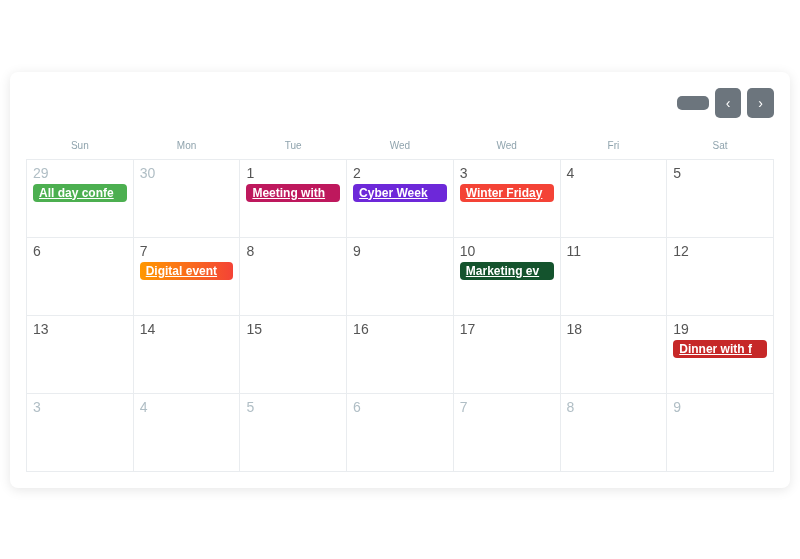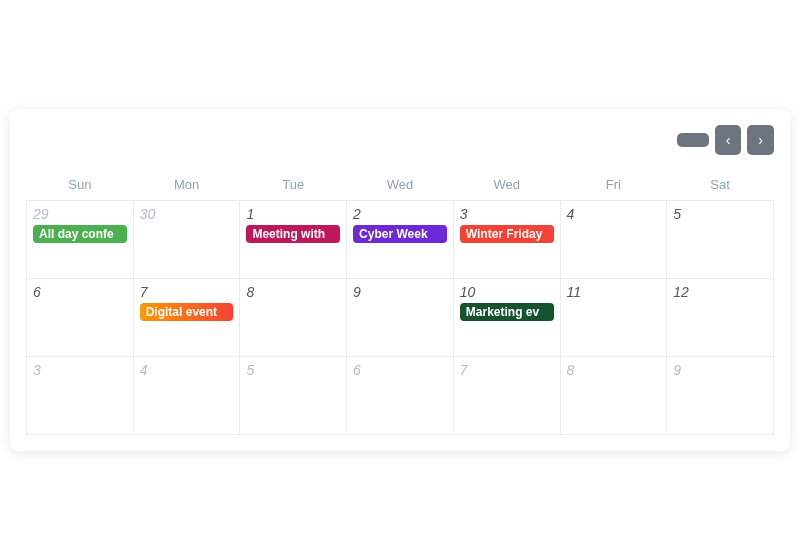--- a/index.html
+++ b/index.html
@@ -52,54 +52,54 @@
       padding: 7px 11px;
       font-size: 14px;
       cursor: pointer;
     }
     .calendar-grid {
       width: 100%;
       border-collapse: collapse;
     }
     .calendar-grid th {
       color: #90a4ae;
-      font-size: 13px;
+      font-size: 10px;
       font-weight: 500;
       text-align: center;
       padding: 6px 0 8px 0;
       border-bottom: 1px solid #e9ecef;
     }
     .calendar-grid td {
       border: 1px solid #e9ecef;
       vertical-align: top;
       padding: 5px 6px 4px 6px;
       width: calc(100% / 7);
       height: 78px;
       position: relative;
     }
     .day-number {
       font-size: 14px;
       color: #555;
       margin-bottom: 3px;
-      font-style: italic;
     }
     .day-number.muted {
       color: #b0bec5;
     }
     .event {
       border-radius: 4px;
       padding: 2px 6px;
       font-size: 12px;
       color: #fff;
       font-weight: 600;
       margin-top: 2px;
       white-space: nowrap;
       overflow: hidden;
       text-overflow: ellipsis;
       display: block;
+      text-decoration: underline;
     }
   </style>
 </head>
 <body>
 
 <div class="calendar-container">
   <div class="calendar-header">
     <div class="calendar-title"></div>
     <div class="header-controls">
       <button class="btn-today"></button>
@@ -167,20 +167,44 @@
           </td>
           <td>
             <div class="day-number">11</div>
           </td>
           <td>
             <div class="day-number">12</div>
           </td>
         </tr>
         <tr>
           <td>
+            <div class="day-number">13</div>
+          </td>
+          <td>
+            <div class="day-number">14</div>
+          </td>
+          <td>
+            <div class="day-number">15</div>
+          </td>
+          <td>
+            <div class="day-number">16</div>
+          </td>
+          <td>
+            <div class="day-number">17</div>
+          </td>
+          <td>
+            <div class="day-number">18</div>
+          </td>
+          <td>
+            <div class="day-number">19</div>
+            <span class="event" style="background:#c62828">Dinner with f</span>
+          </td>
+        </tr>
+        <tr>
+          <td>
             <div class="day-number muted">3</div>
           </td>
           <td>
             <div class="day-number muted">4</div>
           </td>
           <td>
             <div class="day-number muted">5</div>
           </td>
           <td>
             <div class="day-number muted">6</div>

